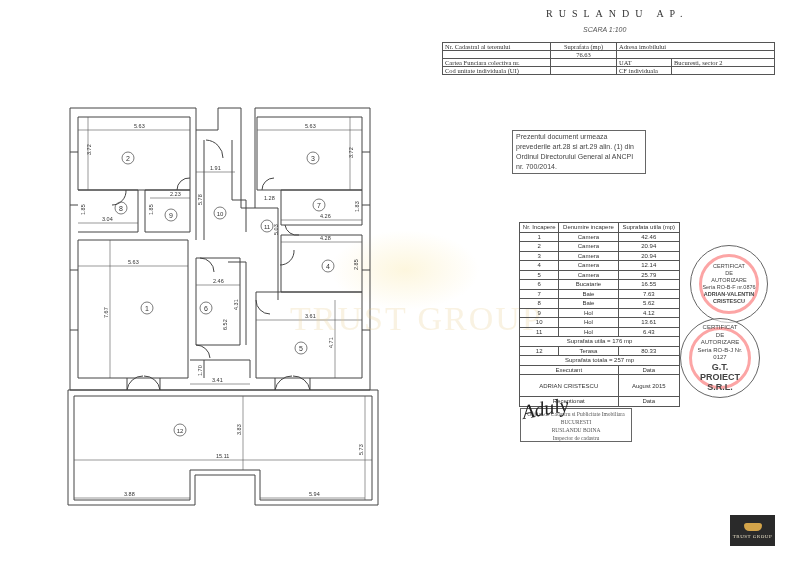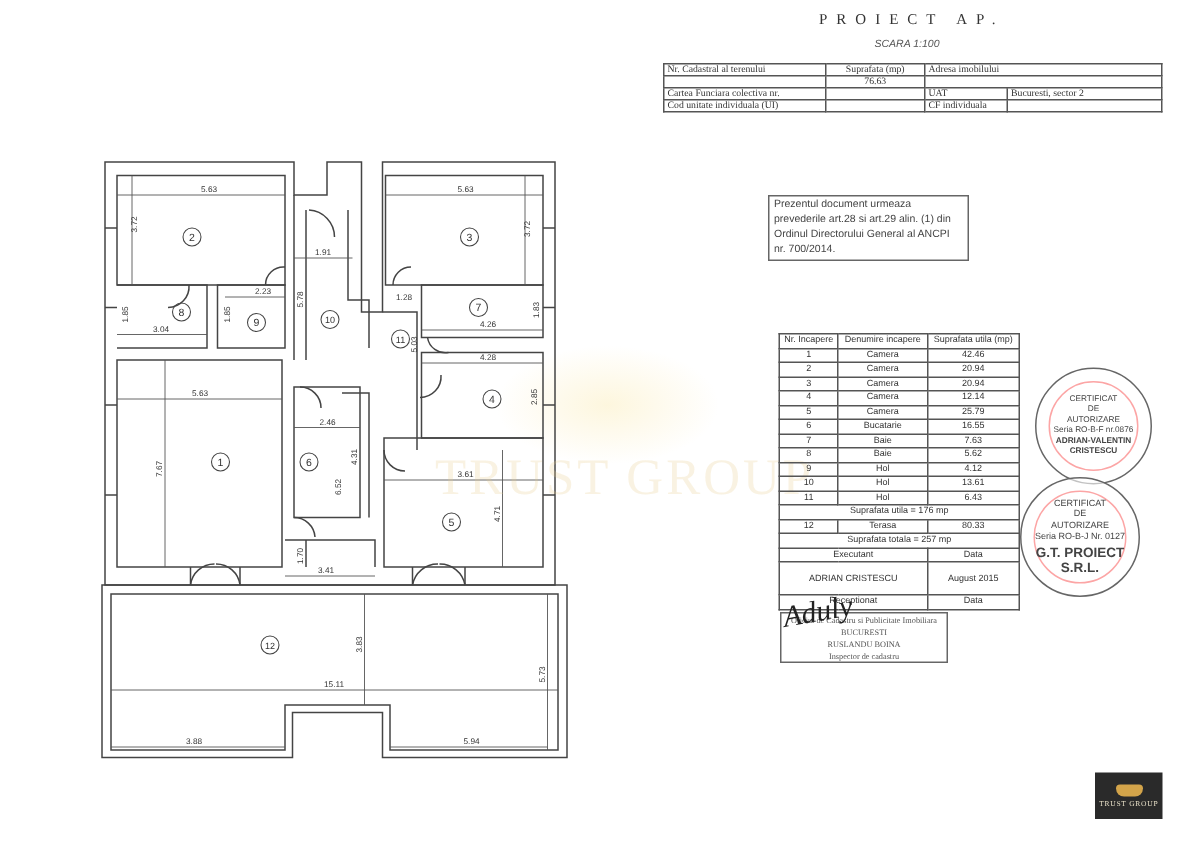--- a/index.html
+++ b/index.html
@@ -7,39 +7,39 @@
   .abs { position: absolute; }
   .title { left: 546px; top: 8px; font-size: 10px; letter-spacing: 6px; color: #333; }
   .scale { left: 583px; top: 26px; font-size: 7px; font-style: italic; font-family: "Liberation Sans", sans-serif; color: #555; }
   table.info { position: absolute; left: 442px; top: 42px; width: 333px; border-collapse: collapse; font-size: 6.5px; color: #333; }
   table.info td { border: 1px solid #555; padding: 0 2px; height: 8px; line-height: 7px; white-space: nowrap; }
   .notice { left: 512px; top: 130px; width: 134px; border: 1px solid #666; padding: 1px 3px; font-family: "Liberation Sans", sans-serif; font-size: 7px; line-height: 10px; color: #444; background:#fff; }
   table.rooms { position: absolute; left: 519px; top: 222px; width: 161px; border-collapse: collapse; font-family: "Liberation Sans", sans-serif; font-size: 6px; color: #333; }
   table.rooms td { border: 1px solid #555; text-align: center; height: 9.5px; line-height: 8px; padding: 0 1px; }
   table.rooms .tall td { height: 22px; }
   .stamp { border: 1.5px solid #666; border-radius: 50%; text-align: center; font-family: "Liberation Sans", sans-serif; color: #444; display: flex; flex-direction: column; justify-content: center; align-items: center; background: rgba(255,255,255,0.6); }
-  .stamp .inner { border: 1px solid #fca5a5; border-radius: 50%; width: 80%; height: 80%; display:flex; flex-direction:column; justify-content:center; align-items:center; }
+  .stamp .inner { border: 3px solid #fca5a5; border-radius: 50%; width: 80%; height: 80%; display:flex; flex-direction:column; justify-content:center; align-items:center; }
   .stamp1 { left: 690px; top: 245px; width: 78px; height: 78px; font-size: 5.5px; line-height: 7px; }
   .stamp2 { left: 680px; top: 318px; width: 80px; height: 80px; font-size: 6px; line-height: 7.5px; }
   .stamp2 .big { font-size: 9px; line-height: 10px; font-weight: bold; }
   .stamp-box { left: 520px; top: 408px; width: 112px; height: 34px; border: 1px solid #666; font-size: 5.5px; text-align: center; color: #555; line-height: 8px; padding-top: 1px; }
   .sig { left: 522px; top: 397px; font-family: "Liberation Serif", serif; font-style: italic; font-size: 20px; color: #222; transform: rotate(-10deg); }
   .logo { left: 730px; top: 515px; width: 45px; height: 31px; background: #2a2a2a; display: flex; flex-direction: column; align-items: center; justify-content: center; }
   .logo .hand { width: 18px; height: 8px; background: #d3a44a; border-radius: 4px 4px 8px 8px; margin-bottom: 3px; }
   .logo .txt { color: #e8e0c8; font-size: 5px; letter-spacing: 0.5px; font-family: "Liberation Serif", serif; }
   .watermark { left: 290px; top: 300px; font-size: 34px; letter-spacing: 2px; color: rgba(230,205,140,0.25); font-family: "Liberation Serif", serif; pointer-events: none; }
   .wm-glow { left: 330px; top: 230px; width: 150px; height: 80px; background: radial-gradient(ellipse at center, rgba(250,230,160,0.35), rgba(255,255,255,0) 70%); pointer-events:none;}
   svg.plan { position: absolute; left: 0; top: 0; }
   .dim { font-family: "Liberation Sans", sans-serif; font-size: 5.5px; fill: #333; }
   .rnum { font-family: "Liberation Sans", sans-serif; font-size: 7px; fill: #333; text-anchor: middle; }
 </style>
 </head>
 <body>
 
-<div class="abs title">PROIECT AP.</div>
+<div class="abs title">RUSLANDU AP.</div>
 <div class="abs scale">SCARA 1:100</div>
 
 <table class="info">
   <tbody>
       <tr>
     <td style="width:108px">Nr. Cadastral al terenului</td>
     <td style="width:66px;text-align:center">Suprafata (mp)</td>
     <td colspan="2">Adresa imobilului</td>
   </tr>
   <tr>

